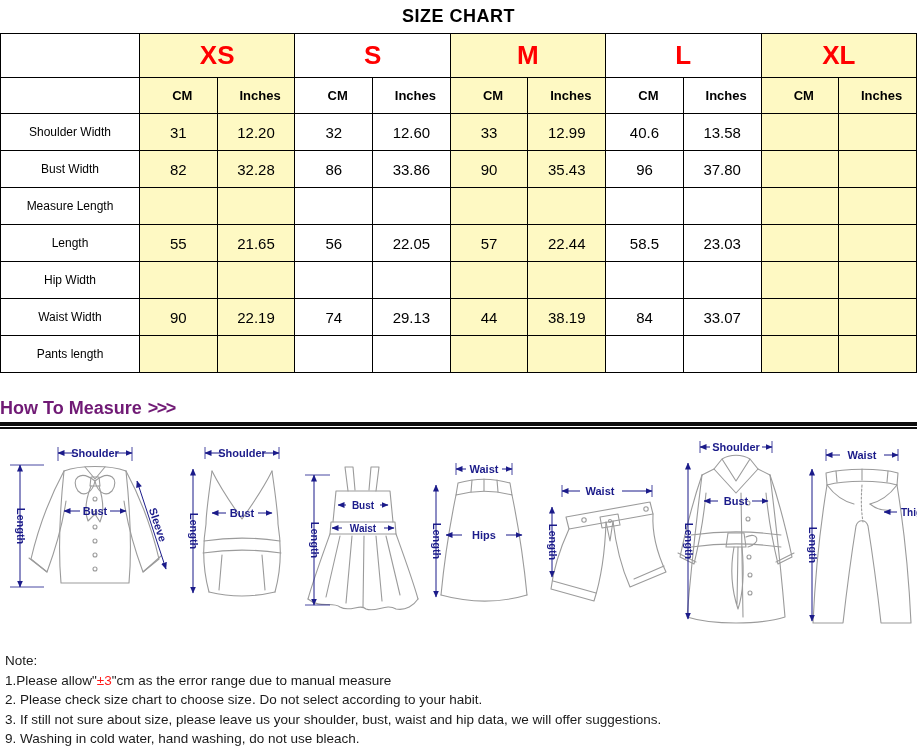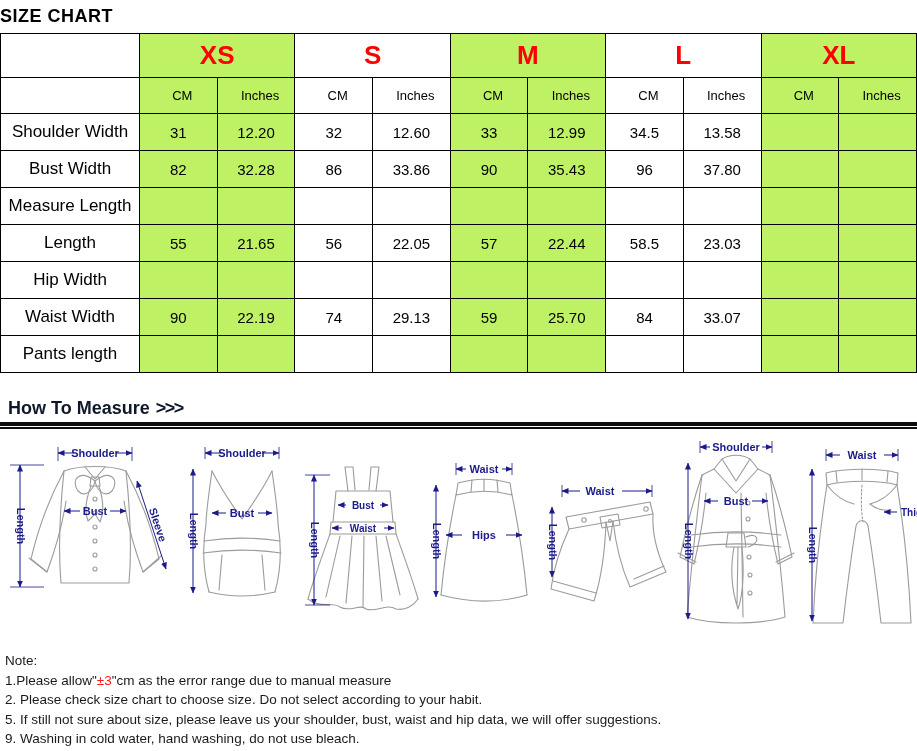--- a/index.html
+++ b/index.html
@@ -4,20 +4,21 @@
 <style>
   html,body{margin:0;padding:0;}
   body{
     width:917px;height:751px;
     background:#ffffff;
     font-family:"Liberation Sans", sans-serif;
     color:#000;
     overflow:hidden;
   }
   .title{
+    text-align:center;
     font-size:18px;
     font-weight:bold;
     letter-spacing:.5px;
     margin:6px 0 6px 0;
   }
   table.size-table{
     border-collapse:collapse;
     table-layout:fixed;
     width:917px;
   }
@@ -30,29 +31,29 @@
   }
   .size-table col.c-label{width:139px;}
   .size-table thead tr.sizes th{height:43px;}
   .size-table thead tr.units th{height:35px;}
   .size-table tbody td{height:36px;}
   th.size{
     color:#FF0000;
     font-size:26px;
     font-weight:bold;
   }
-  th.unit{font-size:13px;font-weight:normal;padding-left:8px;}
-  td.rowlabel{font-size:17px;font-weight:normal;}
+  th.unit{font-size:13px;font-weight:bold;padding-left:8px;}
+  td.rowlabel{font-size:12px;font-weight:normal;}
   td.val{font-size:15px;}
-  .shaded{background:#bef264;}
+  .shaded{background:#fef9c3;}
   .measure-h{
-    color:#0f172a;
+    color:#701a75;
     font-weight:bold;
     font-size:18px;
-    margin:25px 0 3px 8px;
+    margin:25px 0 3px 0;
   }
   .measure-h .arrows{letter-spacing:-1.5px;margin-left:6px;}
   .double-rule{
     height:7px;
     box-sizing:border-box;
     border-top:4px solid #0d0d0d;
     border-bottom:2px solid #0d0d0d;
   }
   svg.measure-art{display:block;}
   svg .garment{stroke:#9b9b9b;stroke-width:1.1;fill:none;stroke-linecap:round;stroke-linejoin:round;}
@@ -120,21 +121,21 @@
       </thead>
     <tbody id="size-body">
         <tr>
           <td class="rowlabel">Shoulder Width</td>
           <td class="val shaded">31</td>
           <td class="val shaded">12.20</td>
           <td class="val">32</td>
           <td class="val">12.60</td>
           <td class="val shaded">33</td>
           <td class="val shaded">12.99</td>
-          <td class="val">34.5</td>
+          <td class="val">40.6</td>
           <td class="val">13.58</td>
           <td class="val shaded"></td>
           <td class="val shaded"></td>
         </tr>
         <tr>
           <td class="rowlabel">Bust Width</td>
           <td class="val shaded">82</td>
           <td class="val shaded">32.28</td>
           <td class="val">86</td>
           <td class="val">33.86</td>
@@ -183,22 +184,22 @@
           <td class="val"></td>
           <td class="val shaded"></td>
           <td class="val shaded"></td>
         </tr>
         <tr>
           <td class="rowlabel">Waist Width</td>
           <td class="val shaded">90</td>
           <td class="val shaded">22.19</td>
           <td class="val">74</td>
           <td class="val">29.13</td>
-          <td class="val shaded">59</td>
-          <td class="val shaded">25.70</td>
+          <td class="val shaded">44</td>
+          <td class="val shaded">38.19</td>
           <td class="val">84</td>
           <td class="val">33.07</td>
           <td class="val shaded"></td>
           <td class="val shaded"></td>
         </tr>
         <tr>
           <td class="rowlabel">Pants length</td>
           <td class="val shaded"></td>
           <td class="val shaded"></td>
           <td class="val"></td>
@@ -373,18 +374,18 @@
       <text class="lbl" transform="rotate(90 812,116)" x="812" y="119">Length</text>
       <line class="dim" x1="884" y1="83" x2="897" y2="83" marker-start="url(#as)"></line>
       <text class="lbl lbl-sm" x="901" y="87" style="text-anchor:start">Thigh</text>
     </g>
   </svg>
 
   <div class="notes">
     <div>Note:</div>
     <div><span>1.Please allow"</span><span class="red">±3</span><span>"cm as the error range due to manual measure</span></div>
     <div>2. Please check size chart to choose size. Do not select according to your habit.</div>
-    <div>5. If still not sure about size, please leave us your shoulder, bust, waist and hip data, we will offer suggestions.</div>
+    <div>3. If still not sure about size, please leave us your shoulder, bust, waist and hip data, we will offer suggestions.</div>
     <div>9. Washing in cold water, hand washing, do not use bleach.</div>
     <div>5. Due to different lighting, color may not 100% the same as in description.</div>
   </div>
 
 </div>
 
 </body></html>

